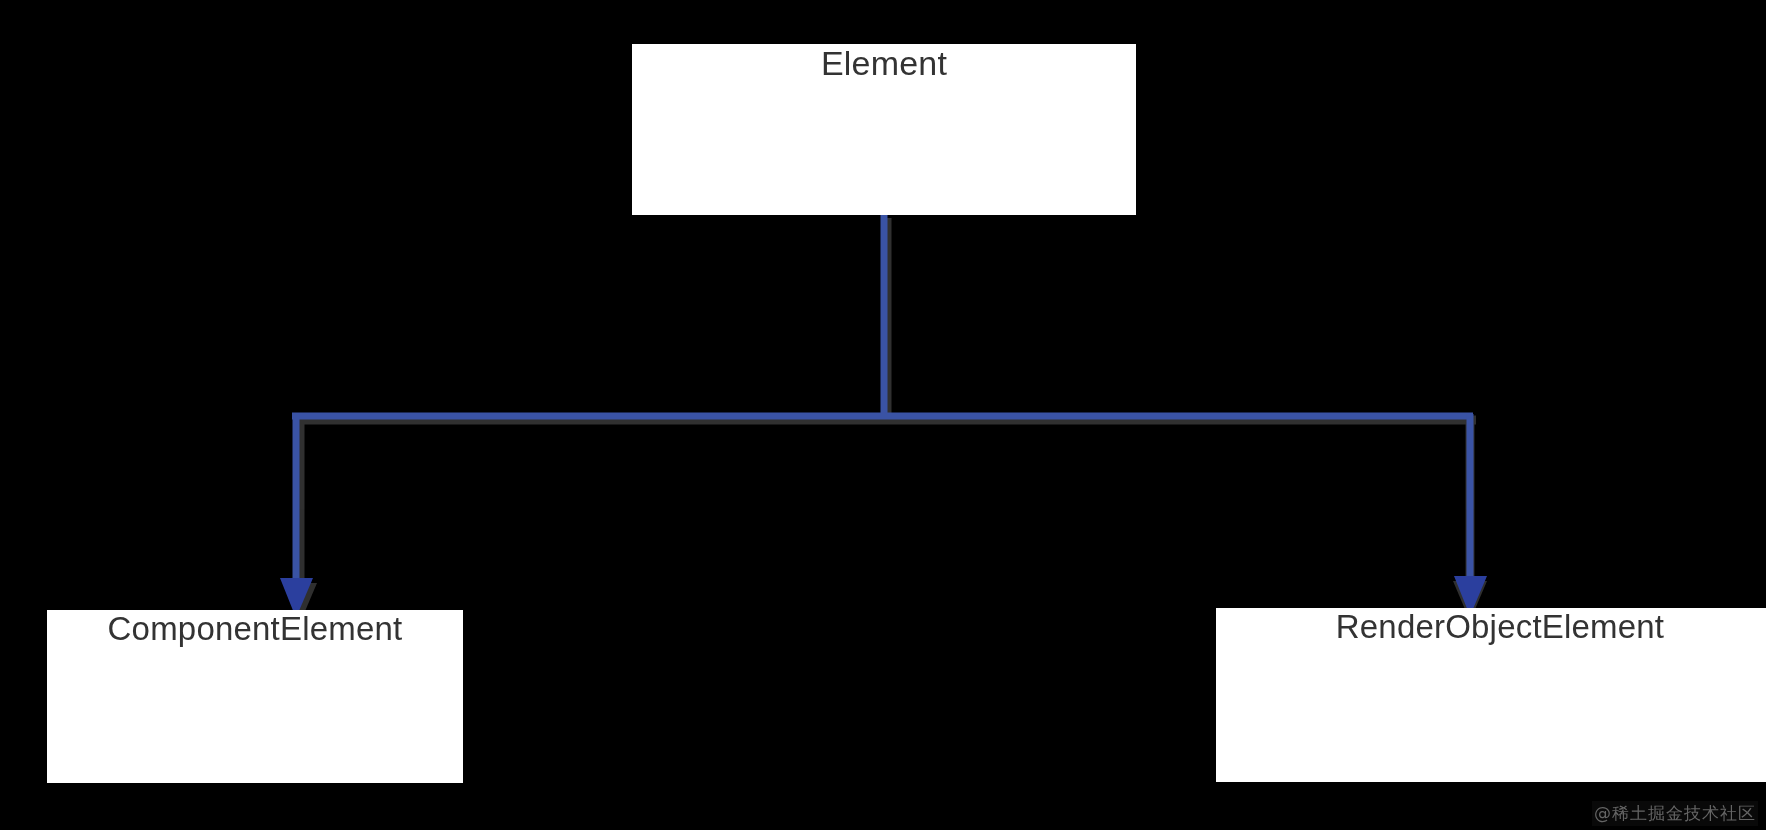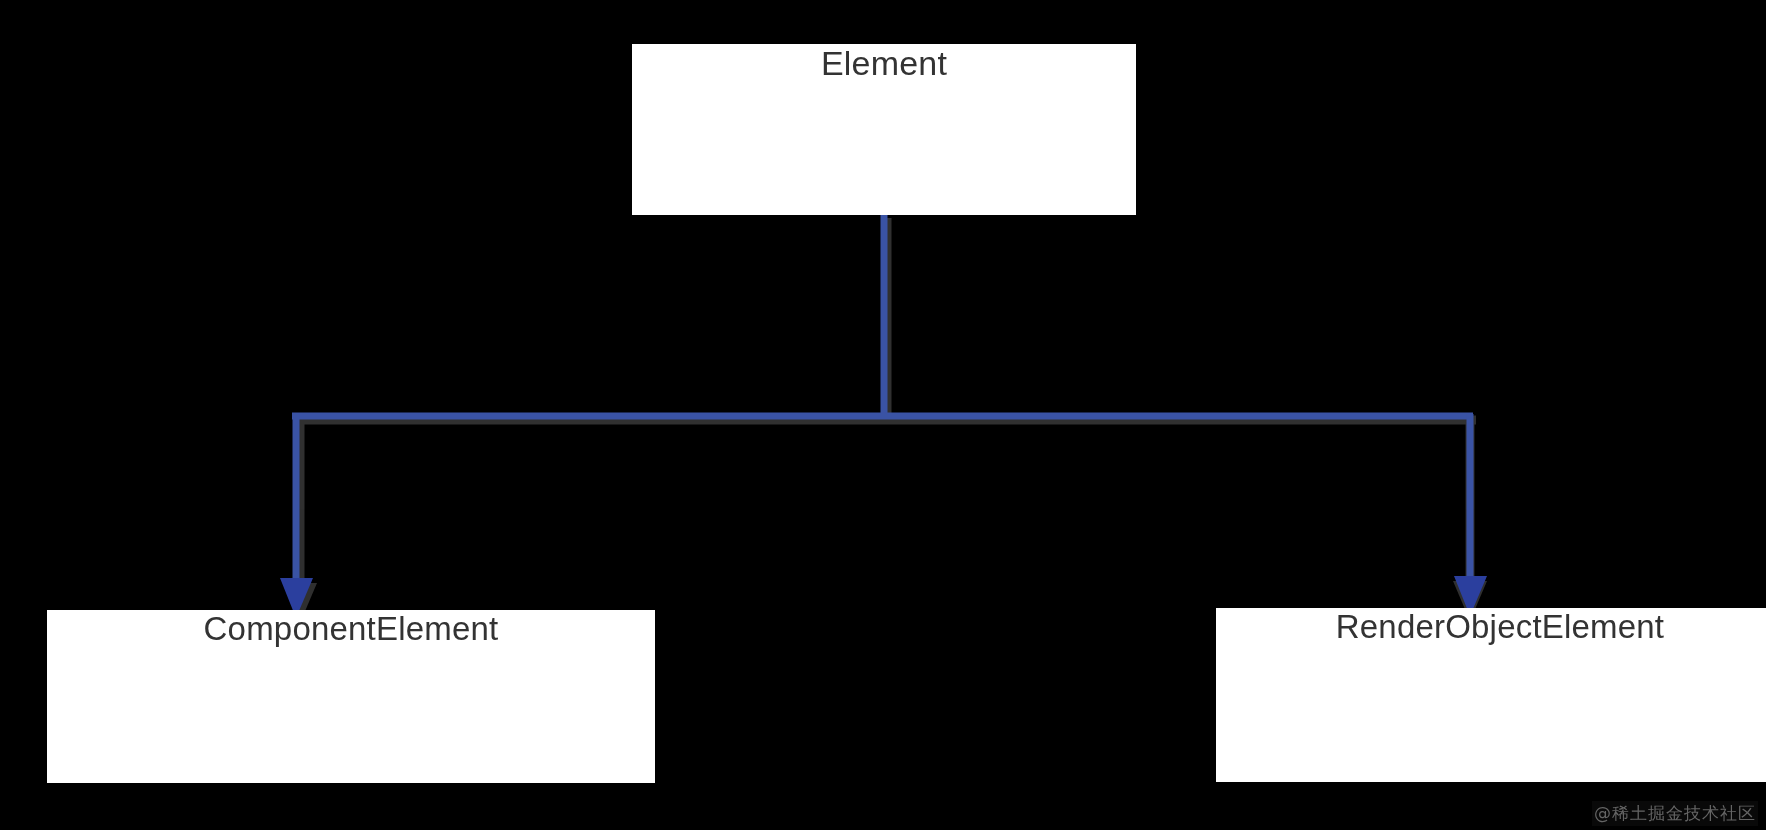--- a/index.html
+++ b/index.html
@@ -38,21 +38,21 @@
     top: 44px;
     width: 504px;
     height: 171px;
   }
   #node-element .node-label {
     font-size: 34px;
   }
   #node-component-element {
     left: 47px;
     top: 610px;
-    width: 608px;
+    width: 416px;
     height: 173px;
   }
   #node-component-element .node-label {
     font-size: 33px;
   }
   #node-render-object-element {
     left: 1216px;
     top: 608px;
     width: 568px;
     height: 174px;

